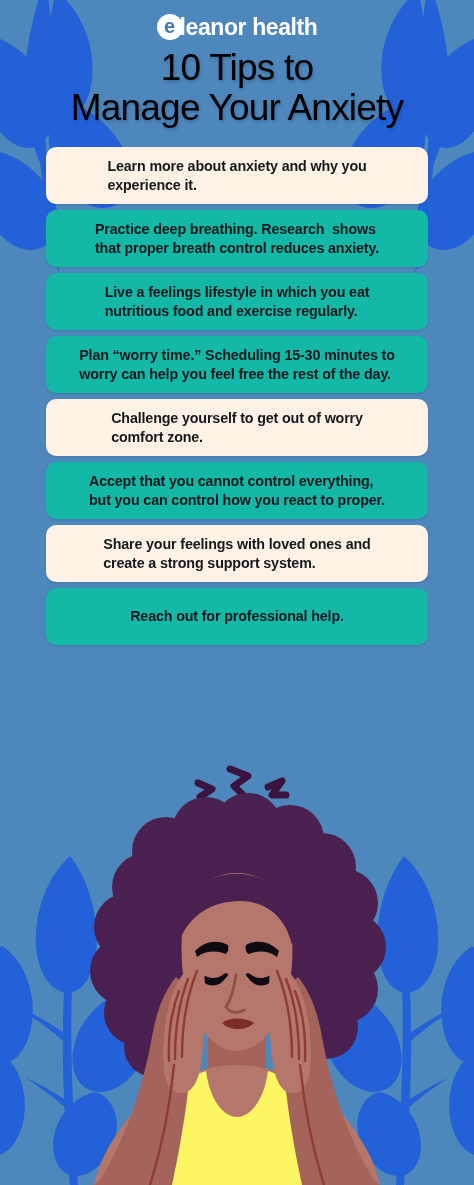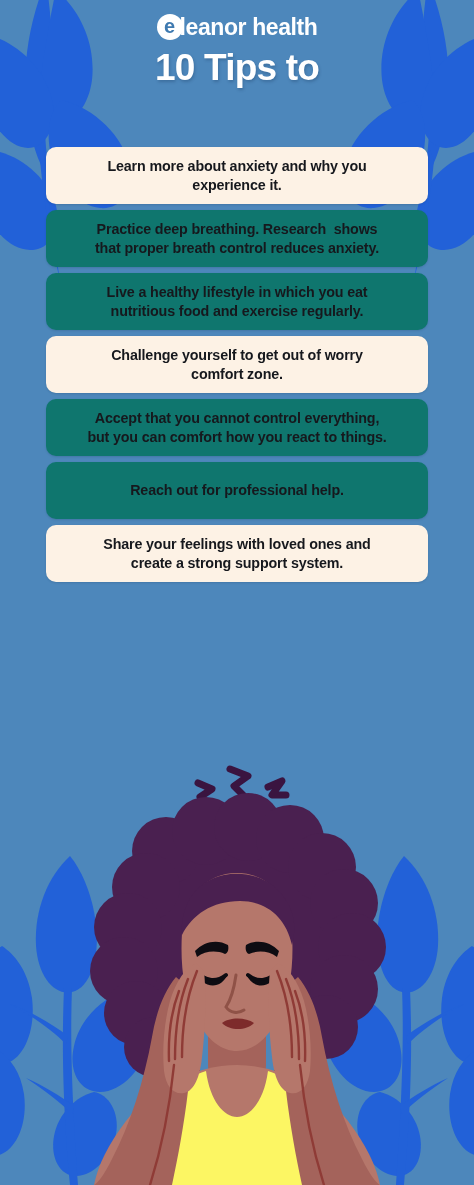--- a/index.html
+++ b/index.html
@@ -40,45 +40,44 @@
     font-size:20px; font-weight:bold; color:#3f7ab0;
     line-height:1; position:relative; top:-1px;
   }
   .logo-text {
     font-size:23px; font-weight:bold; color:#ffffff;
     letter-spacing:-0.4px;
   }
   .title {
     margin-top:6px;
     font-size:37px; line-height:40px;
-    font-weight:bold; color:#ffffff;
+    font-weight:normal; color:#000000;
     letter-spacing:-0.8px;
     text-shadow:1px 2px 3px rgba(20,50,85,0.28);
     padding:0 8px;
   }
 
   
   .tips {
     position:absolute;
     top:147px; left:46px;
     width:382px;
     z-index:4;
     display:flex; flex-direction:column;
     gap:6px;
   }
   .tip-card {
     min-height:57px;
     border-radius:10px;
     display:flex; align-items:center; justify-content:center;
-    text-align:center;
     padding:4px 13px;
     box-shadow:0 1px 2px rgba(20,50,85,0.18);
   }
   .tip-card.cream { background:#fdf2e5; }
-  .tip-card.frost { background:#0f766e; }
+  .tip-card.frost { background:#14b8a6; }
   .tip-text {
     font-size:14.3px; line-height:19px;
     font-weight:bold; color:#16181d;
     letter-spacing:-0.15px;
     white-space:pre-wrap;
   }
 
   
   .illustration {
     position:absolute;
@@ -131,50 +130,55 @@
 
   <div class="header">
     <div class="logo-row">
       <span class="logo-mark">
         <span>e</span>
       </span>
       <span class="logo-text">leanor health</span>
     </div>
     <div class="title">
       <div>10 Tips to</div>
+      <div>Manage Your Anxiety</div>
     </div>
   </div>
 
   <div class="tips" id="tips-list">
       <div class="tip-card cream">
         <div class="tip-text">Learn more about anxiety and why you
 experience it.</div>
       </div>
       <div class="tip-card frost">
         <div class="tip-text">Practice deep breathing. Research  shows
 that proper breath control reduces anxiety.</div>
       </div>
       <div class="tip-card frost">
-        <div class="tip-text">Live a healthy lifestyle in which you eat
+        <div class="tip-text">Live a feelings lifestyle in which you eat
 nutritious food and exercise regularly.</div>
+      </div>
+      <div class="tip-card frost">
+        <div class="tip-text">Plan “worry time.” Scheduling 15-30 minutes to
+worry can help you feel free the rest of the day.</div>
       </div>
       <div class="tip-card cream">
         <div class="tip-text">Challenge yourself to get out of worry
 comfort zone.</div>
       </div>
       <div class="tip-card frost">
         <div class="tip-text">Accept that you cannot control everything,
-but you can comfort how you react to things.</div>
-      </div>
-      <div class="tip-card frost">
-        <div class="tip-text">Reach out for professional help.</div>
+but you can control how you react to proper.</div>
       </div>
       <div class="tip-card cream">
         <div class="tip-text">Share your feelings with loved ones and
 create a strong support system.</div>
+      </div>
+      <div class="tip-card frost">
+        <div class="tip-text">Reach out for professional help.</div>
       </div>
     </div>
 
   <svg class="illustration" viewBox="0 0 474 420" preserveAspectRatio="xMidYMax meet">
 
     <g fill="none" stroke="#3a1440" stroke-width="7" stroke-linecap="round" stroke-linejoin="round">
       <polyline points="198,18 212,24 200,32 210,40"></polyline>
       <polyline points="230,4 248,11 234,21 246,33"></polyline>
       <polyline points="268,22 282,16 272,30 286,30"></polyline>
     </g>

